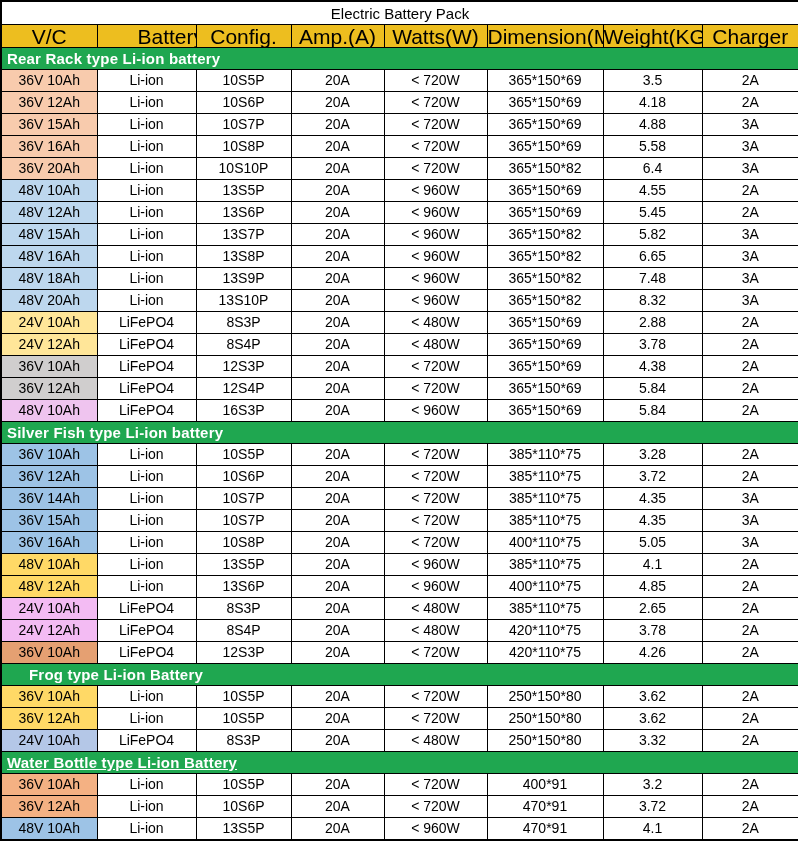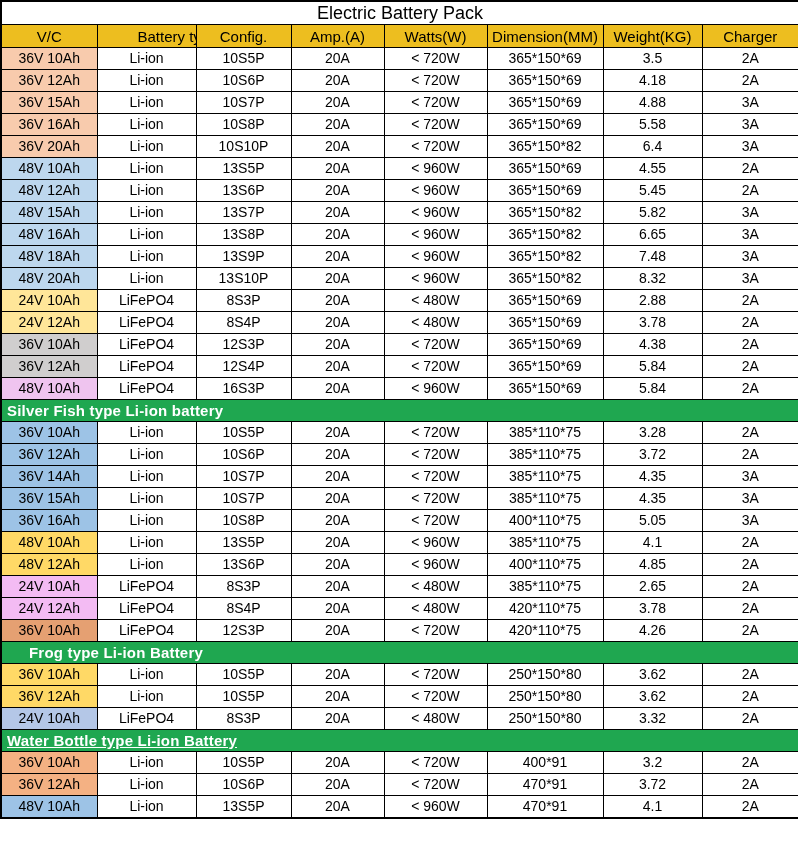--- a/index.html
+++ b/index.html
@@ -11,22 +11,22 @@
     width:798px;border-collapse:collapse;table-layout:fixed;
     border:2px solid #000;
   }
   th,td{
     border:1px solid #000;
     font-size:14px;font-weight:400;color:#000;
     text-align:center;vertical-align:middle;
     padding:0;height:21px;line-height:21px;
     white-space:nowrap;overflow:hidden;
   }
-  th.title-cell{height:22px;font-size:18px;background:#fff;margin-left:10px;}
-  tr.cols th{height:22px;font-size:15px;}
+  th.title-cell{height:22px;font-size:15px;background:#fff;margin-left:10px;}
+  tr.cols th{height:22px;font-size:21px;}
   td.section{
     text-align:left;font-weight:700;color:#fff;
     font-size:15px;padding-left:5px;letter-spacing:.2px;
   }
 </style>
 </head>
 <body>
 
 <table>
   <colgroup>
@@ -49,20 +49,23 @@
         <th style="background: rgb(237, 190, 31);">Config.</th>
         <th style="background: rgb(237, 190, 31);">Amp.(A)</th>
         <th style="background: rgb(237, 190, 31);">Watts(W)</th>
         <th style="background: rgb(237, 190, 31);">Dimension(MM)</th>
         <th style="background: rgb(237, 190, 31);">Weight(KG)</th>
         <th style="background: rgb(237, 190, 31);">Charger</th>
       </tr>
   </thead>
   <tbody>
       <tr>
+        <td colspan="8" class="section" style="background: rgb(31, 167, 80);">Rear Rack type Li-ion battery</td>
+      </tr>
+      <tr>
         <td style="background: rgb(248, 203, 173);">36V 10Ah</td>
         <td>Li-ion</td>
         <td>10S5P</td>
         <td>20A</td>
         <td>&lt; 720W</td>
         <td>365*150*69</td>
         <td>3.5</td>
         <td>2A</td>
       </tr>
       <tr>

